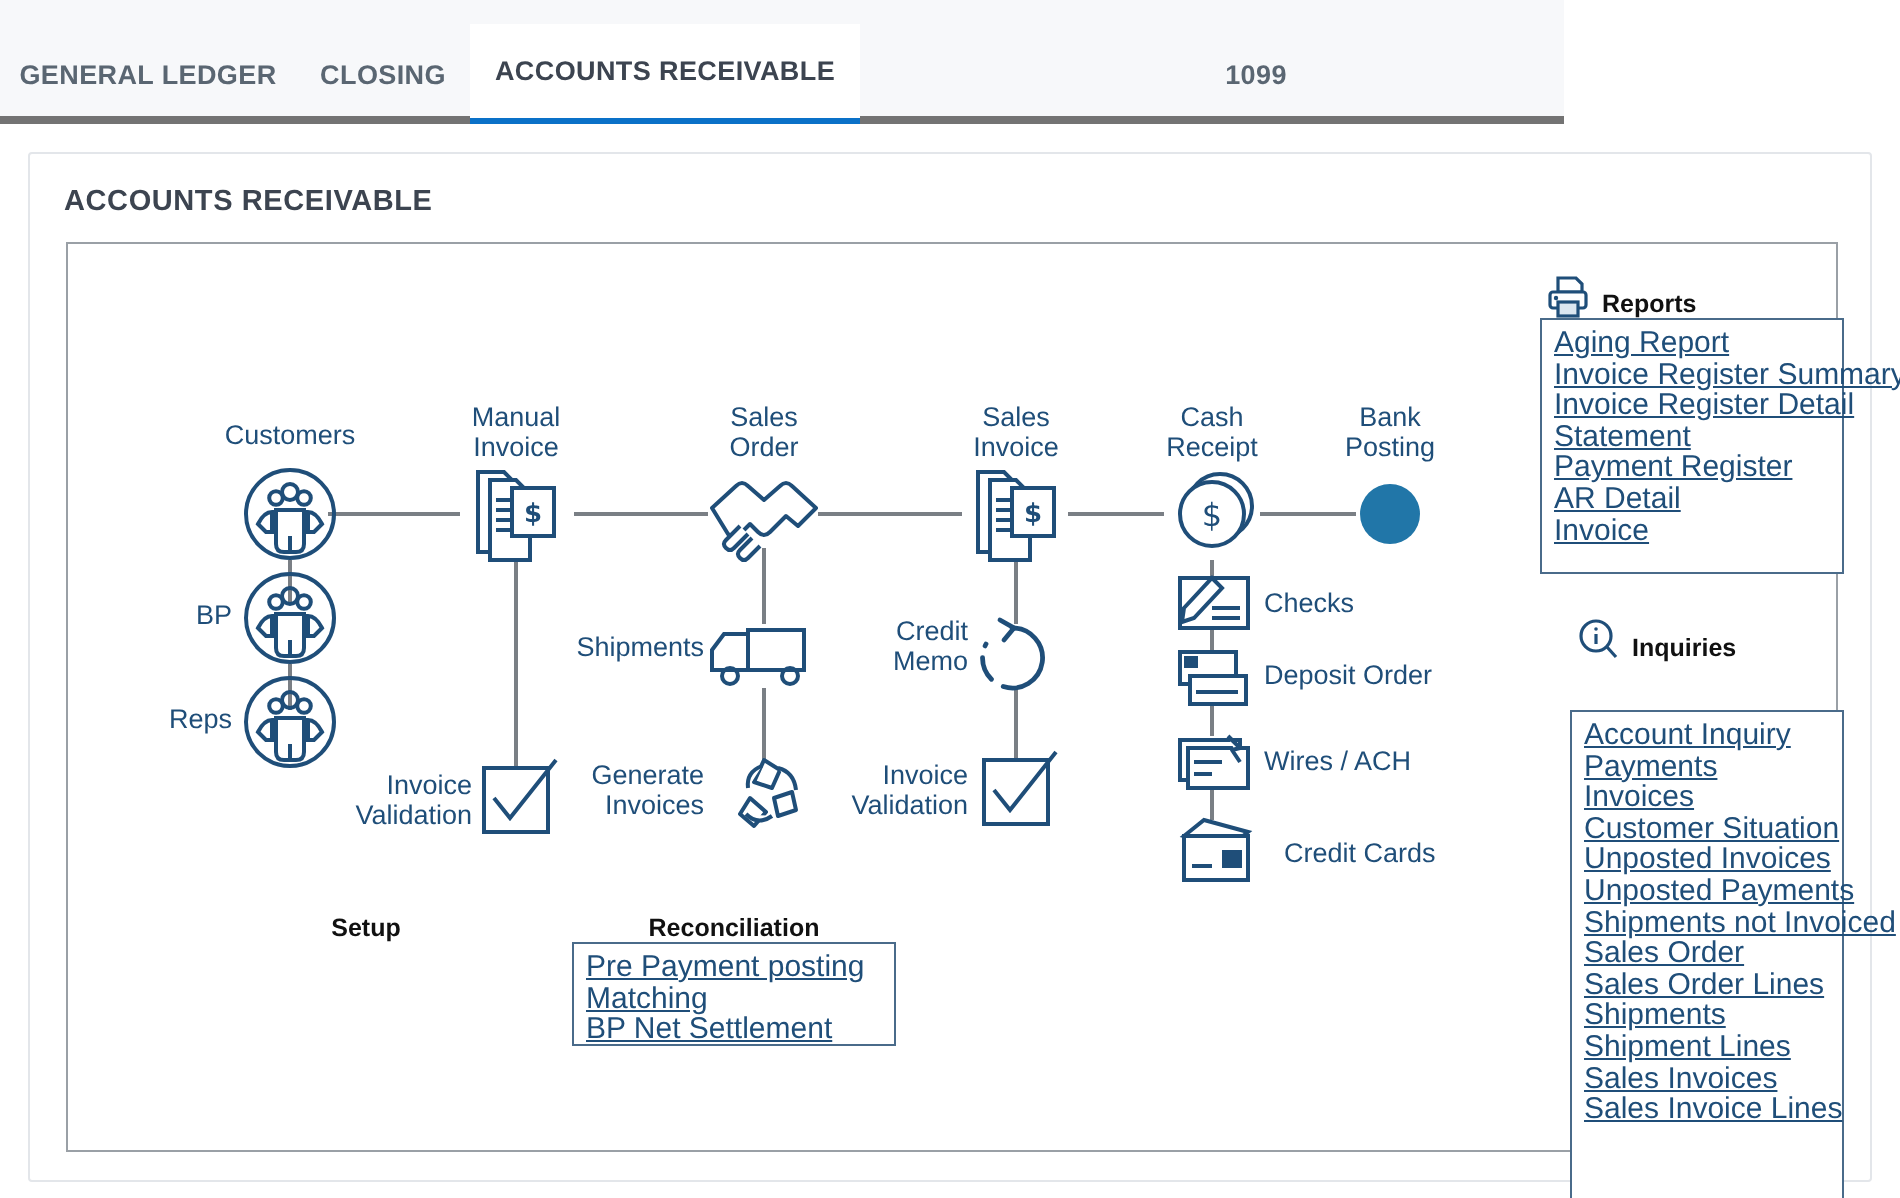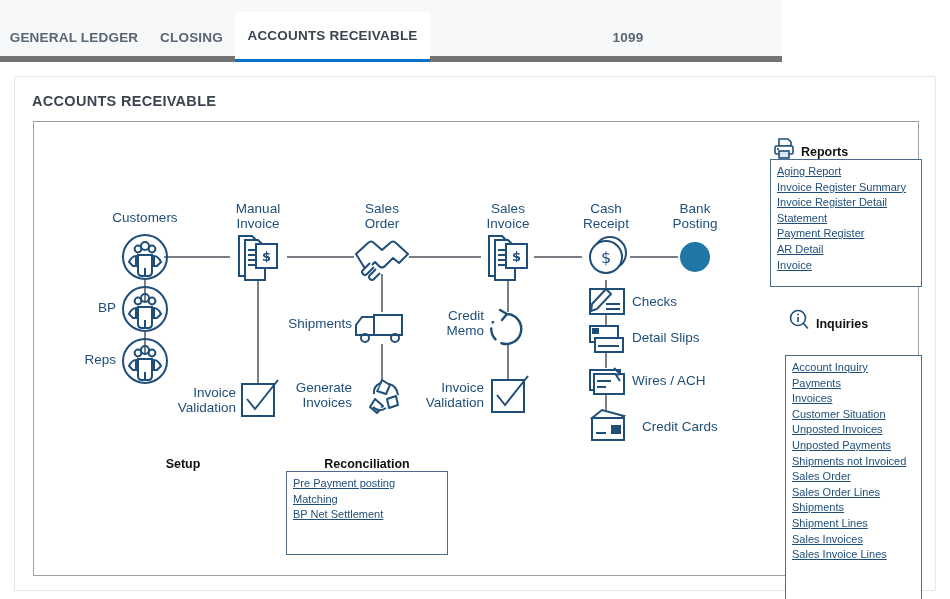--- a/index.html
+++ b/index.html
@@ -8,21 +8,21 @@
     width: 950px; height: 599px;
     background: #ffffff;
     font-family: "Liberation Sans", sans-serif;
     overflow: hidden;
   }
 
   
   #tabbar {
     position: absolute; left: 0; top: 0; width: 782px; height: 62px;
     background: #f7f8fa;
-    border-bottom: 6px solid #737373;
+    border-bottom: 4px solid #737373;
   }
   .tab {
     position: absolute; top: 12px; height: 50px;
     display: flex; align-items: center; justify-content: center;
     font-size: 13.5px; font-weight: bold; letter-spacing: .2px;
     color: #5a6672; white-space: nowrap;
     cursor: pointer; padding: 0 14px;
   }
   .tab.active {
     background: #ffffff;
@@ -67,21 +67,21 @@
     display: flex; align-items: flex-end; gap: 5px;
     font-size: 12.5px; font-weight: bold; color: #111111;
     height: 26px; padding-left: 2px;
   }
   .panel-head.center { justify-content: center; padding-left: 0; }
   .panel-box {
     border: 1px solid #4a6b8a; background: #ffffff;
     padding: 4px 6px 6px 6px;
   }
   .plink {
-    display: block; color: #1f4e79; font-size: 11px;
+    display: block; color: #1f4e79; font-size: 15px;
     line-height: 15.6px; text-decoration: underline;
     cursor: pointer; white-space: nowrap;
   }
   .pico { flex: 0 0 auto; display: block; }
 </style>
 </head>
 <body>
 
 <div id="tabbar">
     <div class="tab" style="left: 0px; width: 148px;">GENERAL LEDGER</div>
@@ -264,21 +264,21 @@
 Invoices</div>
     <div class="nlabel" style="left:428px; top:79px;  width:92px;">Sales
 Invoice</div>
     <div class="nlabel r" style="left:382px;top:186px;width:68px;">Credit
 Memo</div>
     <div class="nlabel r" style="left:370px;top:258px;width:80px;">Invoice
 Validation</div>
     <div class="nlabel" style="left:528px; top:79px;  width:88px;">Cash
 Receipt</div>
     <div class="nlabel l" style="left:598px;top:172px;width:110px;">Checks</div>
-    <div class="nlabel l" style="left:598px;top:208px;width:120px;">Detail Slips</div>
+    <div class="nlabel l" style="left:598px;top:208px;width:120px;">Deposit Order</div>
     <div class="nlabel l" style="left:598px;top:251px;width:120px;">Wires / ACH</div>
     <div class="nlabel l" style="left:608px;top:297px;width:120px;">Credit Cards</div>
     <div class="nlabel" style="left:618px; top:79px;  width:86px;">Bank
 Posting</div>
 
     <div class="panel" style="left:736px; top:11px; width:152px;">
       <div class="panel-head">
         <svg class="pico" width="24" height="22" viewBox="0 0 24 22">
           <g stroke="#1f4e79" stroke-width="1.6" fill="#ffffff">
             <path d="M7 2 h9 l3 3 v4 h-12 z"></path>
@@ -332,21 +332,21 @@
     <div class="panel" style="left:70px; top:323px; width:158px;">
       <div class="panel-head center">
         <span>Setup</span>
       </div>
     </div>
 
     <div class="panel" style="left:252px; top:323px; width:162px;">
       <div class="panel-head center">
         <span>Reconciliation</span>
       </div>
-      <div class="panel-box" style="height:84px;">
+      <div class="panel-box" style="height:52px;">
         <a class="plink">Pre Payment posting</a>
         <a class="plink">Matching</a>
         <a class="plink">BP Net Settlement</a>
       </div>
     </div>
 
   </div>
 </div>
 
 </body></html>

